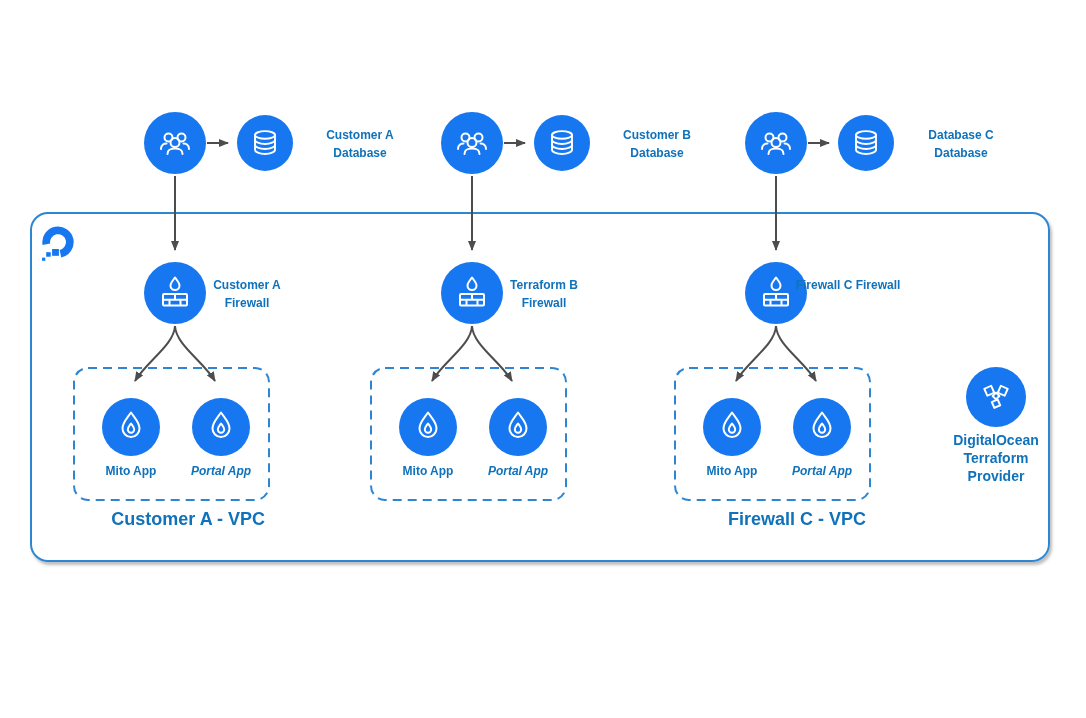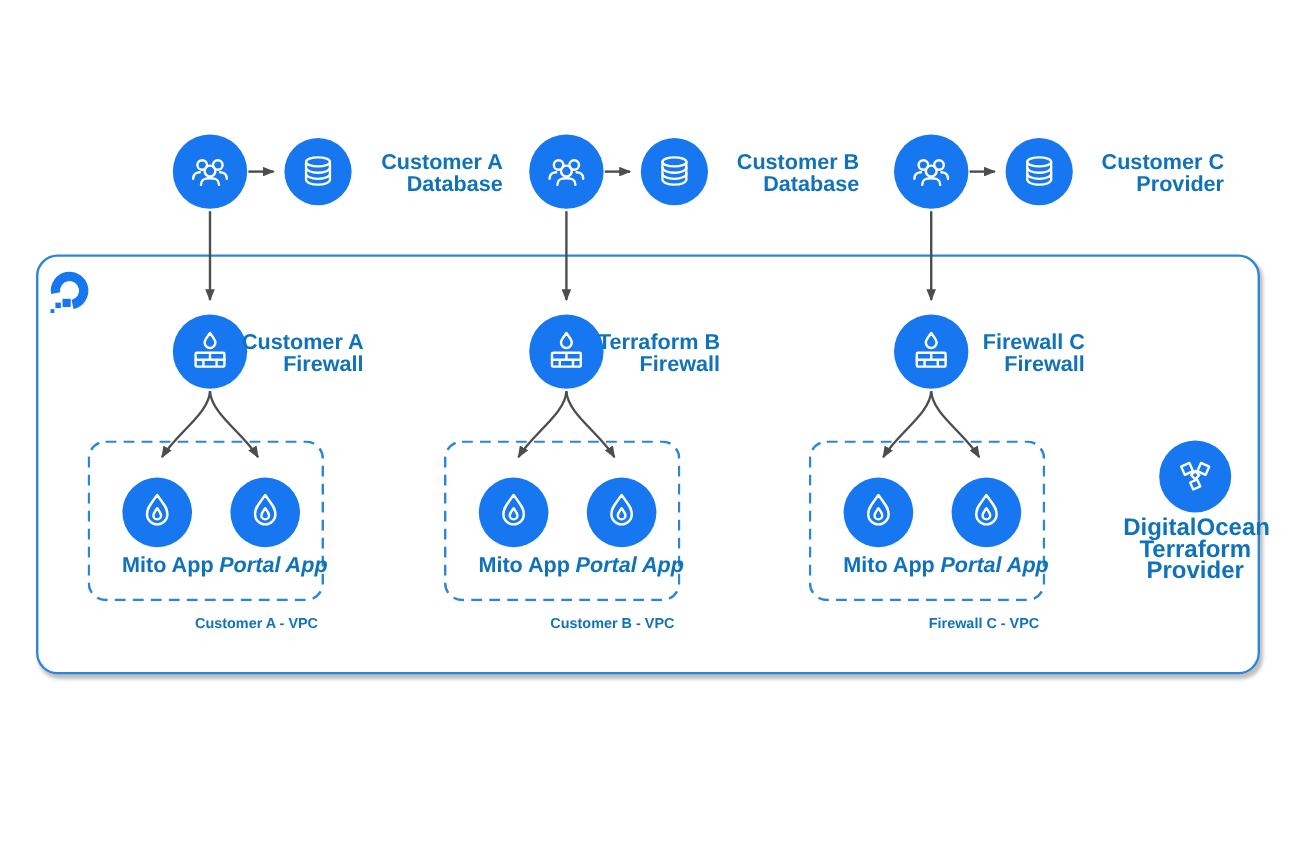--- a/index.html
+++ b/index.html
@@ -38,39 +38,39 @@
   .icon-svg{stroke:#fff;fill:none;stroke-width:2;stroke-linecap:round;stroke-linejoin:round;}
 
   .node-users{left:101px;top:112px;width:62px;height:62px;}
   .node-db{left:194px;top:115px;width:56px;height:56px;}
   .node-fw{left:101px;top:262px;width:62px;height:62px;}
   .node-app1{left:59px;top:398px;width:58px;height:58px;}
   .node-app2{left:149px;top:398px;width:58px;height:58px;}
 
   .lbl{
     position:absolute;color:var(--label-blue);font-weight:bold;
-    font-size:18px;line-height:18px;text-align:right;
+    font-size:12px;line-height:18px;text-align:center;
   }
   .lbl-db{left:258px;top:126px;width:118px;}
   .lbl-fw{left:148px;top:276px;width:112px;}
   .lbl-app1{left:41px;top:462px;width:94px;}
   .lbl-app2{left:126px;top:462px;width:104px;font-style:italic;}
-  .lbl-vpc{left:30px;top:510px;width:192px;text-align:right;white-space:nowrap;font-size:12px;}
+  .lbl-vpc{left:30px;top:510px;width:192px;text-align:right;white-space:nowrap;font-size:18px;}
 
   
   .vpc-box{position:absolute;left:30px;top:367px;width:197px;height:134px;}
   .vpc-box svg{position:absolute;left:0;top:0;}
   .vpc-border{stroke:var(--border-blue);stroke-width:2;fill:none;stroke-dasharray:9 6;}
 
   
   .provider{position:absolute;left:936px;top:367px;width:120px;z-index:3;}
   .node-tf{position:relative;margin:0 auto;width:60px;height:60px;border-radius:50%;
     background:var(--node-blue);display:flex;align-items:center;justify-content:center;}
   .lbl-tf{position:relative;margin-top:4px;color:var(--label-blue);font-weight:bold;
-    font-size:20px;line-height:18px;text-align:center;}
+    font-size:14px;line-height:18px;text-align:center;}
 </style>
 </head>
 <body>
 
 <div class="canvas">
 
   <div class="outer-box">
     <svg class="do-logo" viewBox="0 0 44 44">
       <path d="M9.2,22.3 A13,13 0 1 1 24.7,32.7" stroke="#1677F0" stroke-width="8.5" fill="none"></path>
       <rect x="15.5" y="27.5" width="7.5" height="7.5" fill="#1677F0"></rect>
@@ -205,21 +205,20 @@
       </svg>
     </div>
     <div class="node node-app2">
       <svg class="icon-svg" width="40" height="40" viewBox="0 0 40 40">
         <path d="M20,5.5 C15.5,12 11.5,15.5 11.5,21.5 a8.5,8.5 0 0 0 17,0 C28.5,15.5 24.5,12 20,5.5 Z"></path>
         <path d="M20,16.5 C18.2,19 16.8,20.4 16.8,22.6 a3.2,3.2 0 0 0 6.4,0 C23.2,20.4 21.8,19 20,16.5 Z"></path>
       </svg>
     </div>
     <div class="lbl lbl-app1">Mito App</div>
     <div class="lbl lbl-app2">Portal App</div>
-    <div class="lbl lbl-vpc">Customer B - VPC</div>
   </div>
 
   <div class="group g-c">
     <div class="node node-users">
       <svg class="icon-svg" width="40" height="40" viewBox="0 0 40 40">
         <path d="M6,26 C6,21.5 9.5,20.5 11.5,20.5"></path>
         <path d="M34,26 C34,21.5 30.5,20.5 28.5,20.5"></path>
         <circle cx="13.5" cy="14.5" r="4"></circle>
         <circle cx="26.5" cy="14.5" r="4"></circle>
         <circle cx="20" cy="19.5" r="4.5"></circle>
@@ -227,21 +226,21 @@
       </svg>
     </div>
     <div class="node node-db">
       <svg class="icon-svg" width="38" height="38" viewBox="0 0 40 40">
         <ellipse cx="20" cy="11.5" rx="10.5" ry="4"></ellipse>
         <path d="M9.5,11.5 L9.5,27 C9.5,29.5 14,31.5 20,31.5 C26,31.5 30.5,29.5 30.5,27 L30.5,11.5"></path>
         <path d="M9.5,16.5 C9.5,19 14,21 20,21 C26,21 30.5,19 30.5,16.5"></path>
         <path d="M9.5,21.8 C9.5,24.3 14,26.3 20,26.3 C26,26.3 30.5,24.3 30.5,21.8"></path>
       </svg>
     </div>
-    <div class="lbl lbl-db">Customer C Provider</div>
+    <div class="lbl lbl-db">Database C Database</div>
 
     <div class="node node-fw">
       <svg class="icon-svg" width="40" height="40" viewBox="0 0 40 40">
         <path d="M20,4.5 C17.5,8 15.5,10 15.5,12.5 a4.5,4.5 0 0 0 9,0 C24.5,10 22.5,8 20,4.5 Z"></path>
         <rect x="8" y="21" width="24" height="11.5" rx="1"></rect>
         <line x1="8" y1="26.75" x2="32" y2="26.75"></line>
         <line x1="20" y1="22" x2="20" y2="25.8"></line>
         <line x1="14.5" y1="27.8" x2="14.5" y2="31.5"></line>
         <line x1="25.5" y1="27.8" x2="25.5" y2="31.5"></line>
       </svg>

